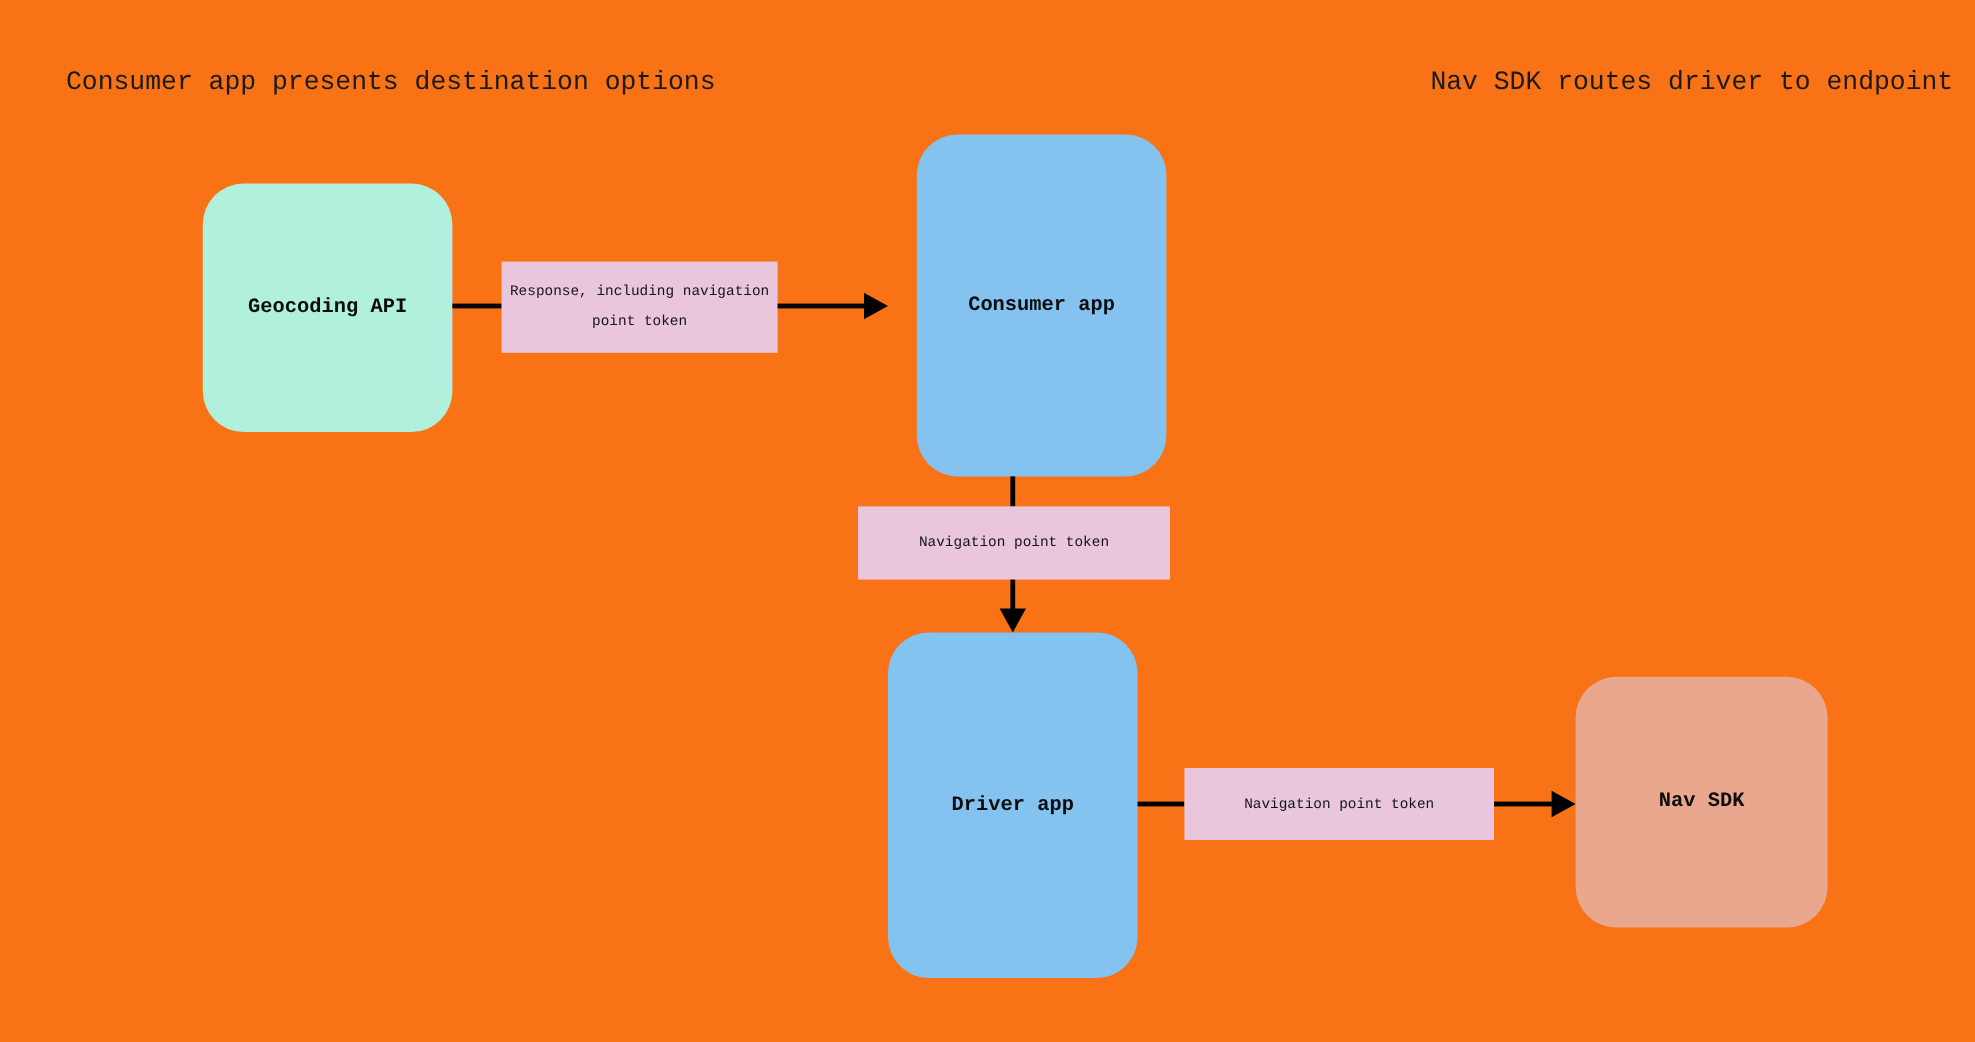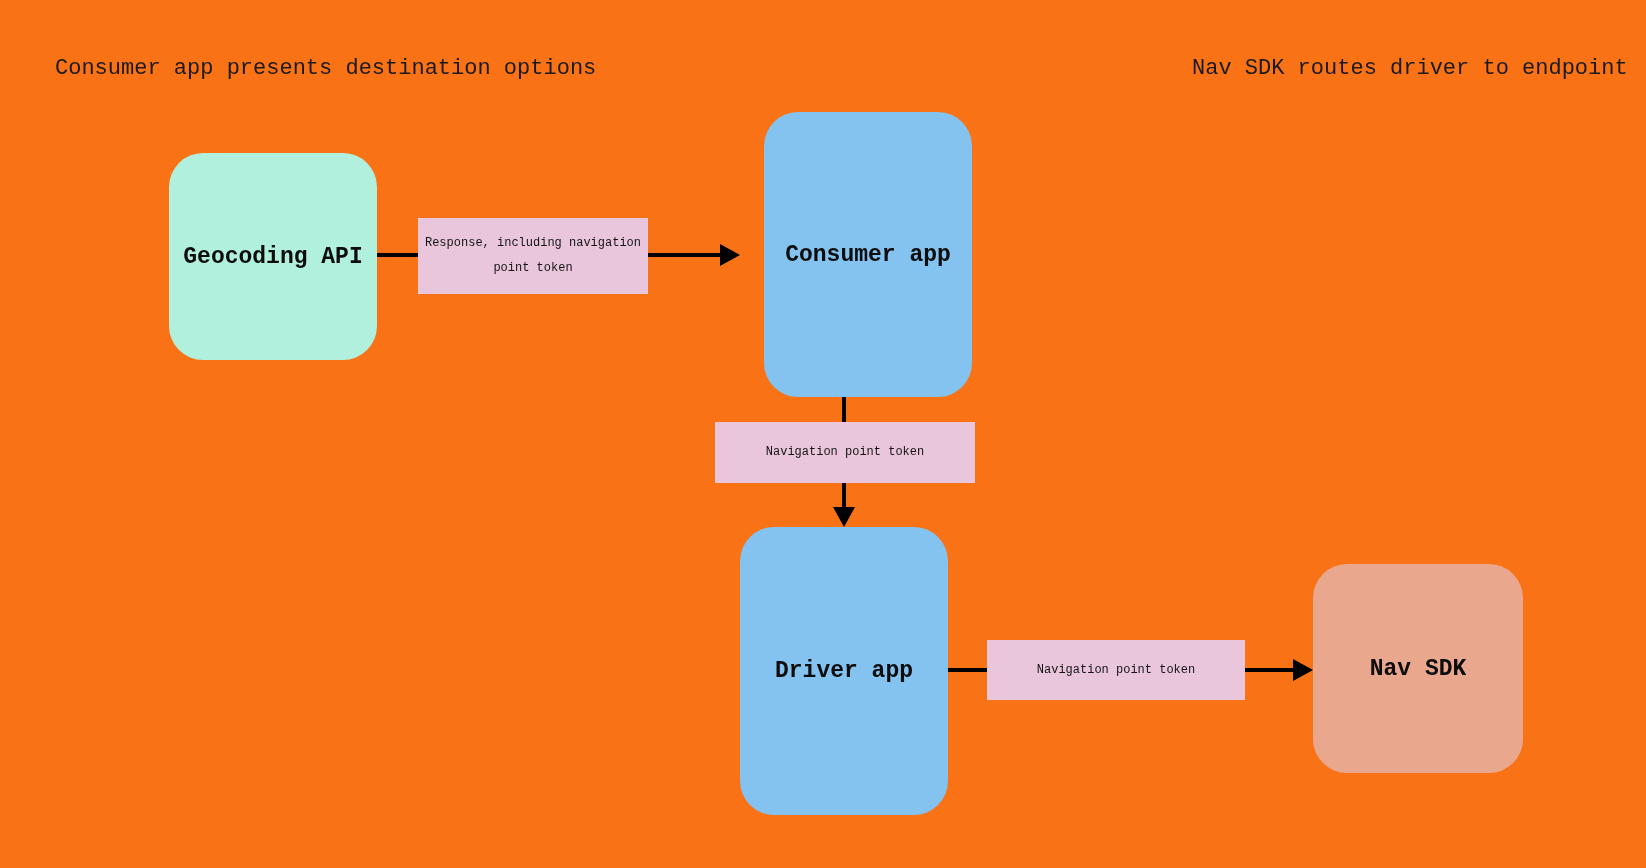--- a/index.html
+++ b/index.html
@@ -23,21 +23,21 @@
     line-height: 28px;
     color: #1a1a1a;
     white-space: nowrap;
   }
   .node {
     position: absolute;
     border-radius: 34px;
     display: flex;
     align-items: center;
     justify-content: center;
-    font-size: 23px;
+    font-size: 17px;
     font-weight: bold;
     color: #0d0d0d;
     text-align: center;
   }
   .node-green  { background: #b1f0dc; }
   .node-blue   { background: #84c2f0; }
   .node-salmon { background: #e9a88e; }
 
   .node-geocoding { left: 169px;  top: 153px; width: 208px; height: 207px; }
   .node-consumer  { left: 764px;  top: 112px; width: 208px; height: 285px; }

